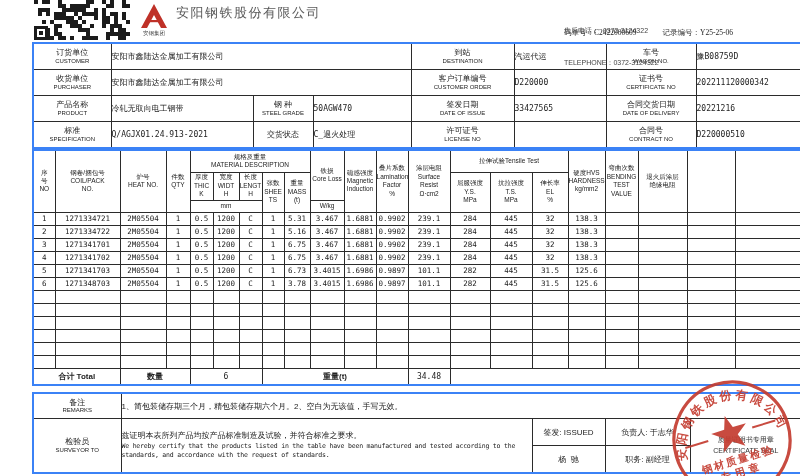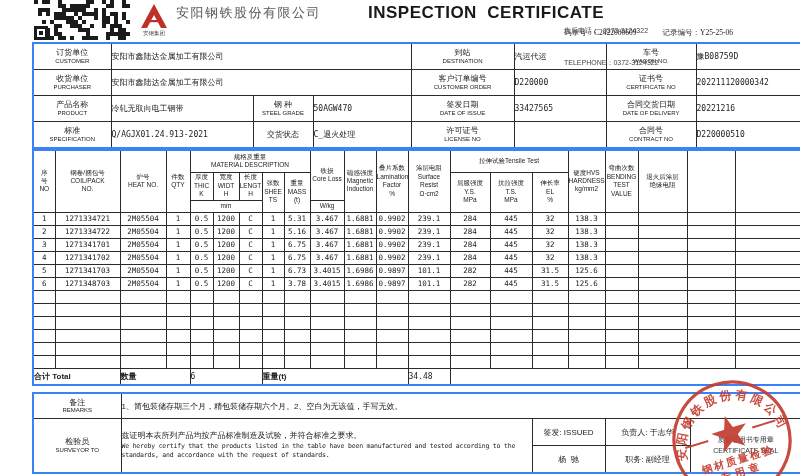--- a/index.html
+++ b/index.html
@@ -27,21 +27,21 @@
   #info td{height:25px;}
   .lab{text-align:center;line-height:1.2;color:#222;}
   .lab .cn{display:block;font-size:8px;}
   .lab .en{display:block;font-size:6px;}
   .val{font-family:"DejaVu Sans Mono",monospace;font-size:8px;padding-left:4px;color:#222;}
   
   #main{top:149px;}
   .h{text-align:center;font-size:6.5px;line-height:1.3;white-space:pre-line;color:#222;}
   .hr1{height:22px;}.hr2{height:28px;}.hr3{height:12px;}
   .v{font-family:"DejaVu Sans Mono",monospace;font-size:7.5px;text-align:center;height:12px;color:#222;}
-  .tot{height:15px;}
+  .tot{height:15px;text-align:center;}
   .tot-lab{font-size:8px;font-weight:bold;}
   .tot-val{font-family:"DejaVu Sans Mono",monospace;font-size:8px;}
   
   #footer{top:392px;}
   .rem{font-size:8px;padding-left:5px;}
   #footer tr.r1 td{height:24px;}
   #footer tr.r2 td,#footer tr.r3 td{height:26px;}
   .stm{padding:2px 4px;line-height:1.45;}
   .stm .scn{font-size:8px;display:block;}
   .stm .sen{font-family:"DejaVu Sans Mono",monospace;font-size:6.5px;letter-spacing:-.2px;display:block;white-space:nowrap;}
@@ -178,21 +178,20 @@
         <path d="M17 2 L30 26 L24 26 L17 13 L10 26 L4 26 Z" fill="#bf3128"></path>
         <rect x="11" y="18" width="12" height="2.2" fill="#bf3128"></rect>
         <text x="17" y="33" text-anchor="middle" font-size="5.5" fill="#444">安钢集团</text>
       </svg>
     </div>
 
     <div class="company">
       <span class="cn">安阳钢铁股份有限公司</span>
     </div>
 
-    <div class="title">INSPECTION  CERTIFICATE</div>
 
     <div class="phones">
       <div>售后电话：  0372-3124322</div>
       <div>TELEPHONE：0372-3124322</div>
     </div>
 
     <div class="docnums"><span>码单号：</span><span class="v">C2422000609</span><span class="gap"></span><span>记录编号：</span><span class="v">Y25-25-06</span></div>
   </div>
 
   <table class="tbl" id="info">

